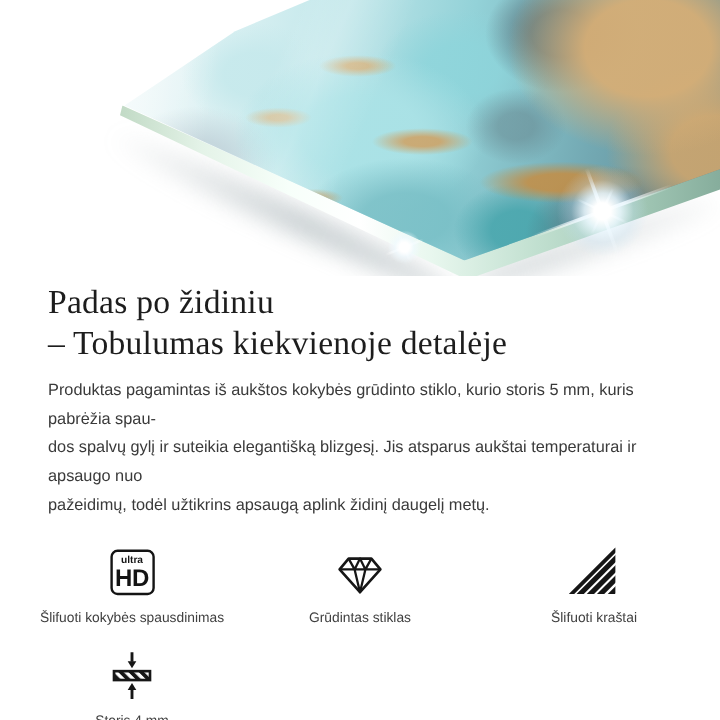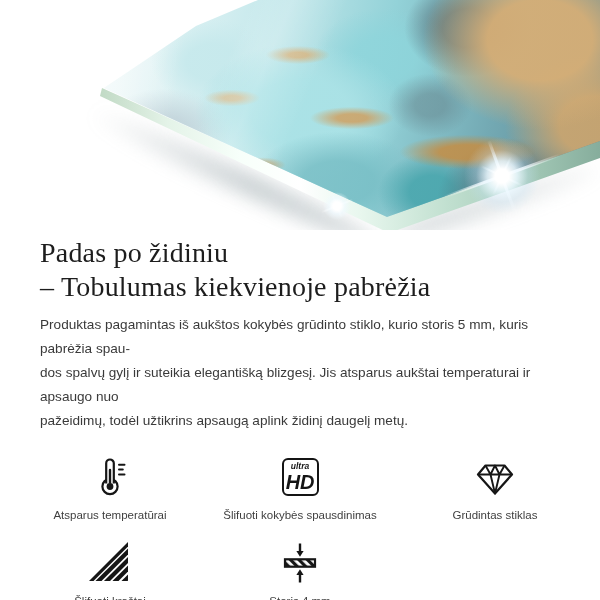--- a/index.html
+++ b/index.html
@@ -63,21 +63,21 @@
     white-space:pre-line;max-width:535px;}
 
   
   .features{display:grid;grid-template-columns:180px 200px 190px;row-gap:16px;
     margin:19px 0 0 -20px;}
   .feature{display:flex;flex-direction:column;align-items:center;}
   .icon-box{height:50px;display:flex;align-items:center;justify-content:center;}
   .feature-label{margin-top:6px;font-size:11.5px;line-height:14px;color:#3f3f3f;text-align:center;}
   .uhd{width:33px;height:34px;border:2.6px solid #141414;border-radius:6px;
     display:flex;flex-direction:column;align-items:center;justify-content:center;
-    color:#141414;line-height:1;font-style:italic;}
+    color:#141414;line-height:1;}
   .uhd .t{font-size:8.5px;font-weight:700;margin-bottom:1px;}
   .uhd .b{font-size:20px;font-weight:800;letter-spacing:-0.3px;}
   svg{display:block;}
 </style>
 </head>
 <body>
 
 <div class="page">
 
   <div class="hero">
@@ -95,41 +95,29 @@
     <div class="sparkle sparkle-small">
       <div class="ray r1"></div>
         <div class="ray r2"></div>
         <div class="glow"></div>
     </div>
   </div>
 
   <div class="content">
     <h1 class="title">
       <span>Padas po židiniu</span><br>
-      <span>– Tobulumas kiekvienoje pabrėžia</span>
+      <span>– Tobulumas kiekvienoje detalėje</span>
     </h1>
 
     <p class="description">Produktas pagamintas iš aukštos kokybės grūdinto stiklo, kurio storis 5 mm, kuris pabrėžia spau-
 dos spalvų gylį ir suteikia elegantišką blizgesį. Jis atsparus aukštai temperaturai ir apsaugo nuo
 pažeidimų, todėl užtikrins apsaugą aplink židinį daugelį metų.</p>
 
     <div class="features">
 
-      <div class="feature">
-        <div class="icon-box">
-          <svg width="48" height="48" viewBox="0 0 48 48" fill="none" stroke="#161616">
-            <circle cx="24" cy="33.5" r="7.6" stroke-width="2.2"></circle>
-            <path d="M20.2 30.5 V10.3 a3.8 3.8 0 0 1 7.6 0 V30.5" fill="#ffffff" stroke-width="2.2" stroke-linejoin="round"></path>
-            <line x1="24" y1="17" x2="24" y2="29.5" stroke-width="2.4" stroke-linecap="round"></line>
-            <circle cx="24" cy="33.5" r="3.4" fill="#161616" stroke="none"></circle>
-            <path d="M33 11.8 h5.5 M33 16.6 h3.8 M33 21.4 h5.5" stroke-width="2" stroke-linecap="round"></path>
-          </svg>
-        </div>
-        <div class="feature-label">Atsparus temperatūrai</div>
-      </div>
 
       <div class="feature">
         <div class="icon-box">
           <div class="uhd">
             <span class="t">ultra</span>
             <span class="b">HD</span>
           </div>
         </div>
         <div class="feature-label">Šlifuoti kokybės spausdinimas</div>
       </div>

